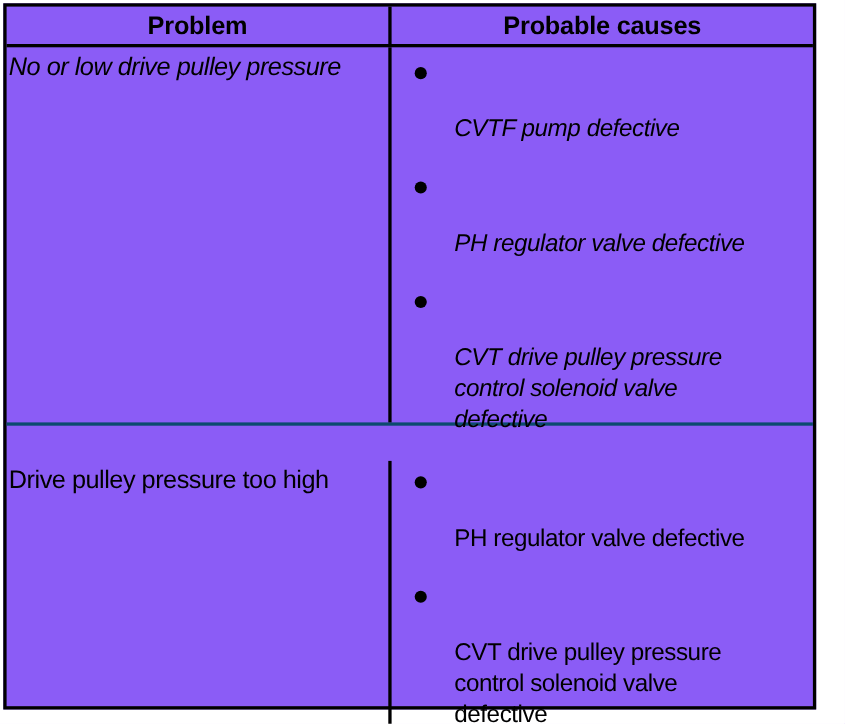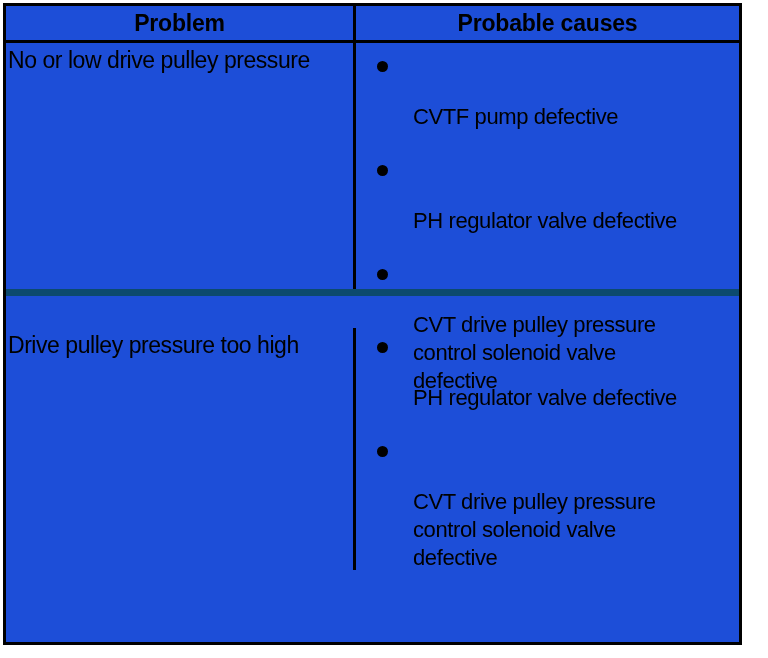--- a/index.html
+++ b/index.html
@@ -26,21 +26,21 @@
 
   
   .tbl {
     position: absolute;
     left: 3px;
     top: 3px;
     width: 739px;          
     height: 642px;
     border: 3px solid #000000;
     box-sizing: border-box;
-    background: #1d4ed8;
+    background: #8b5cf6;
   }
 
   
   .hdr {
     position: relative;
     display: flex;
     height: 37px;
     border-bottom: 3px solid #000000;
     box-sizing: border-box;
   }
@@ -64,21 +64,21 @@
     line-height: 1;
     letter-spacing: -0.2px;
     white-space: nowrap;
   }
 
   
   .row {
     display: flex;
     box-sizing: border-box;
   }
-  .row-1 { height: 253px; border-bottom: 7px solid #0c4a6e; }
+  .row-1 { height: 344px; border-bottom: 3px solid #0c4a6e; font-style: italic; }
   .row-2 { height: 242px; margin-top: 32px; }
 
   .col-problem {
     width: 350px;
     border-right: 3px solid #000000;
     box-sizing: border-box;
     padding: 0;
     position: relative;
   }
   .col-causes {

